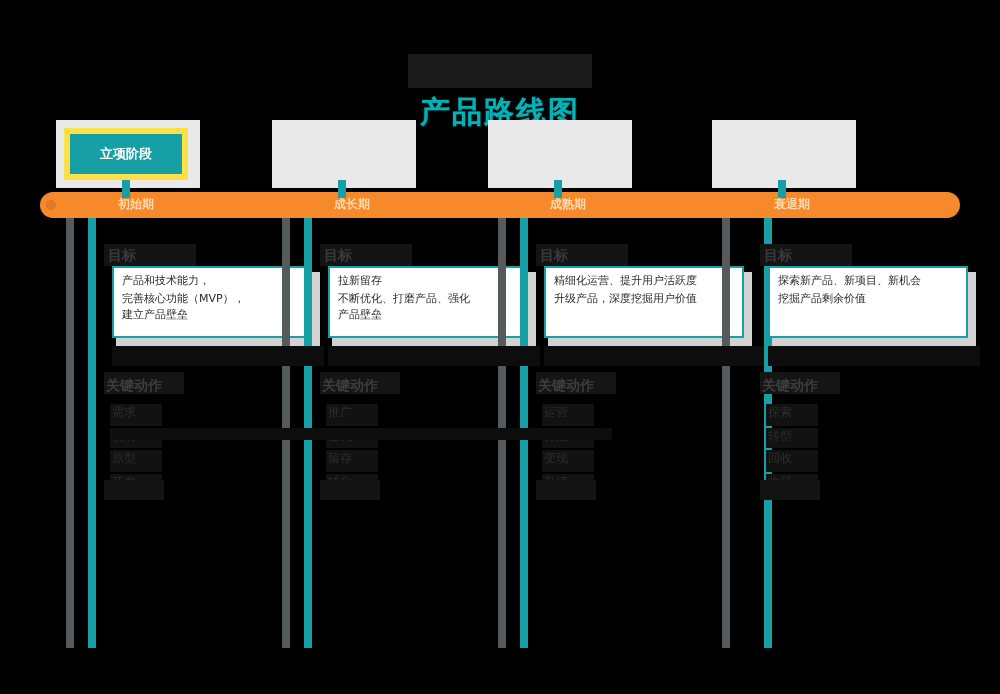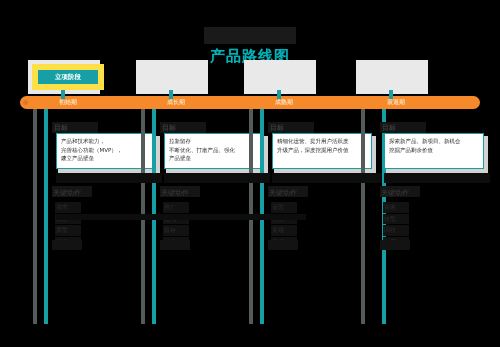--- a/index.html
+++ b/index.html
@@ -59,23 +59,23 @@
   
   .stage-shadow{
     position:absolute;
     top:60px;
     width:72px;height:34px;
     background:#e9e9e9;
   }
   .stage-box{
     position:absolute;
     top:64px;
-    width:72px;height:26px;
+    width:62px;height:26px;
     background:#16a0a6;
-    border:6px solid #fde047;
+    border:3px solid #fde047;
     display:flex;align-items:center;justify-content:center;
     color:#ffffff;
     font-size:6.5px;
     font-weight:bold;
     white-space:nowrap;
     box-sizing:border-box;
   }
   .stage-stem{
     position:absolute;
     top:90px;
@@ -133,21 +133,21 @@
     line-height:1.55;
     overflow:hidden;
   }
 
   
   .sub-title{
     position:absolute;
     top:188px;
     color:#3d3d3d;
     font-size:7px;
-    font-weight:normal;
+    font-weight:bold;
     white-space:nowrap;
   }
   .sub-title-bg{
     position:absolute;
     top:186px;
     width:40px;height:11px;
     background:#151515;
   }
   .bullet-list{
     position:absolute;

